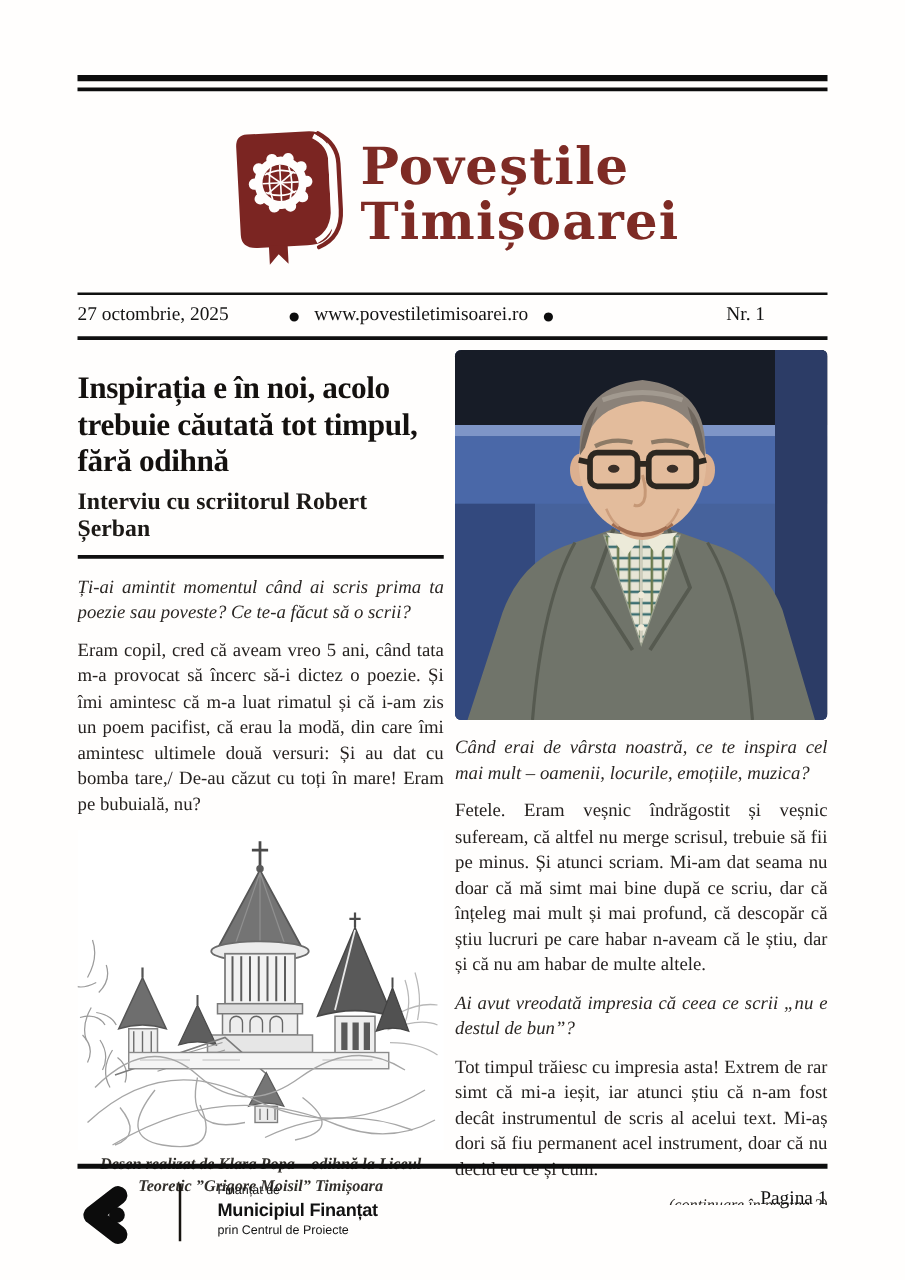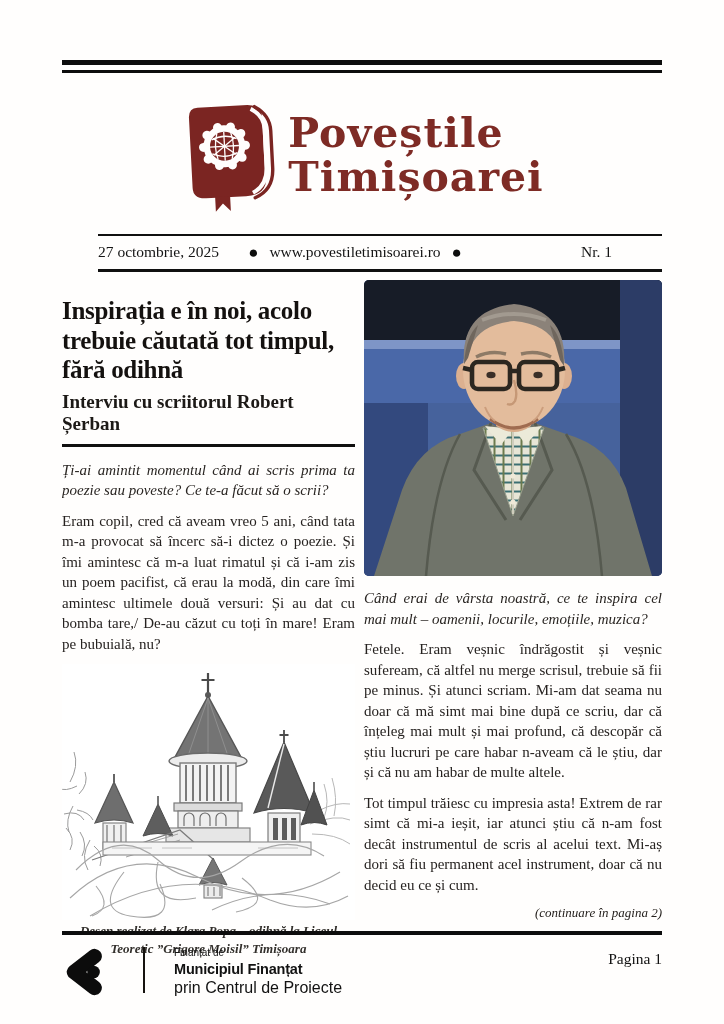--- a/index.html
+++ b/index.html
@@ -20,21 +20,21 @@
   .book-logo { width:100px; height:112px; flex:0 0 auto; }
   .masthead-title {
     font-family:"DejaVu Serif", serif; font-weight:bold;
     color:#7e2b25; font-size:41px; line-height:1.06; letter-spacing:1px;
   }
 
   
   .dateline {
     display:flex; align-items:flex-start;
     border-top:2px solid #101010; border-bottom:3px solid #101010;
-    padding:7px 0 8px; font-size:15.5px; color:#141414;margin-left:36px;
+    padding:7px 0 8px; font-size:15.5px; color:#141414;
   }
   .dl-left  { flex:1; }
   .dl-center{ flex:0 0 auto; display:flex; align-items:center; gap:11px; }
   .bullet   { font-size:17px; line-height:1; color:#0d0d0d; }
   .dl-right { flex:1; text-align:right; padding-right:50px; }
 
   
   .columns { display:flex; gap:9px; margin-top:8px; height:684px; overflow:hidden; }
   .col-left  { width:293px; flex:0 0 auto; }
   .col-right { width:298px; flex:0 0 auto; }
@@ -72,21 +72,21 @@
     position:absolute; left:62px; right:62px; top:931px;
     border-top:4px solid #0d0d0d; padding-top:12px;
     display:flex; justify-content:space-between; align-items:flex-start;
     font-family:"Liberation Sans", sans-serif; color:#121212;
   }
   .f-left { display:flex; align-items:flex-start; gap:29px; }
   .funding-logo { width:52px; height:50px; }
   .f-divider { width:2px; height:46px; background:#16130f; }
   .f-line1 { font-size:10px; line-height:1.25; }
   .f-line2 { font-size:14.5px; font-weight:bold; line-height:1.25; letter-spacing:-0.2px; }
-  .f-line3 { font-size:16px; line-height:1.3; }
+  .f-line3 { font-size:10px; line-height:1.3; }
   .f-page  { font-family:"Liberation Serif", serif; font-size:15.5px; padding-top:3px; }
 </style>
 </head>
 <body>
 
 <div class="page">
 
   <div>
     <div class="rule-thick"></div>
     <div class="rule-thin"></div>
@@ -279,20 +279,21 @@
           <ellipse cx="174" cy="95" rx="4.6" ry="3.2" fill="#3a2f28"></ellipse>
 
           <path d="M150,100 q4,14 1,21 q-3,5 -8,3" stroke="#c69876" stroke-width="2.4" fill="none"></path>
           <path d="M126,139 q24,18 48,0" stroke="#a06c50" stroke-width="3.2" fill="none"></path>
           <path d="M121,127 q4,10 10,14 M179,127 q-4,10 -10,14" stroke="#cb9d7c" stroke-width="2" fill="none"></path>
         </svg>
       </div>
 
       <p class="question">Când erai de vârsta noastră, ce te inspira cel mai mult – oamenii, locurile, emoțiile, muzica?</p>
       <p class="answer">Fetele. Eram veșnic îndrăgostit și veșnic sufeream, că altfel nu merge scrisul, trebuie să fii pe minus. Și atunci scriam. Mi-am dat seama nu doar că mă simt mai bine după ce scriu, dar că înțeleg mai mult și mai profund, că descopăr că știu lucruri pe care habar n-aveam că le știu, dar și că nu am habar de multe altele.</p>
+      <p class="question">Ai avut vreodată impresia că ceea ce scrii „nu e destul de bun”?</p>
       <p class="answer">Tot timpul trăiesc cu impresia asta! Extrem de rar simt că mi-a ieșit, iar atunci știu că n-am fost decât instrumentul de scris al acelui text. Mi-aș dori să fiu permanent acel instrument, doar că nu decid eu ce și cum.</p>
       <p class="continuation">(continuare în pagina 2)</p>
     </div>
   </div>
 
   <footer>
     <div class="f-left">
       <svg class="funding-logo" viewBox="0 0 56 54" aria-hidden="true">
         <path d="M35,10 L13,27 L35,44" stroke="#0c0c0c" stroke-width="16" fill="none" stroke-linecap="round" stroke-linejoin="round"></path>
         <circle cx="34" cy="27" r="6.8" fill="#0c0c0c"></circle>

